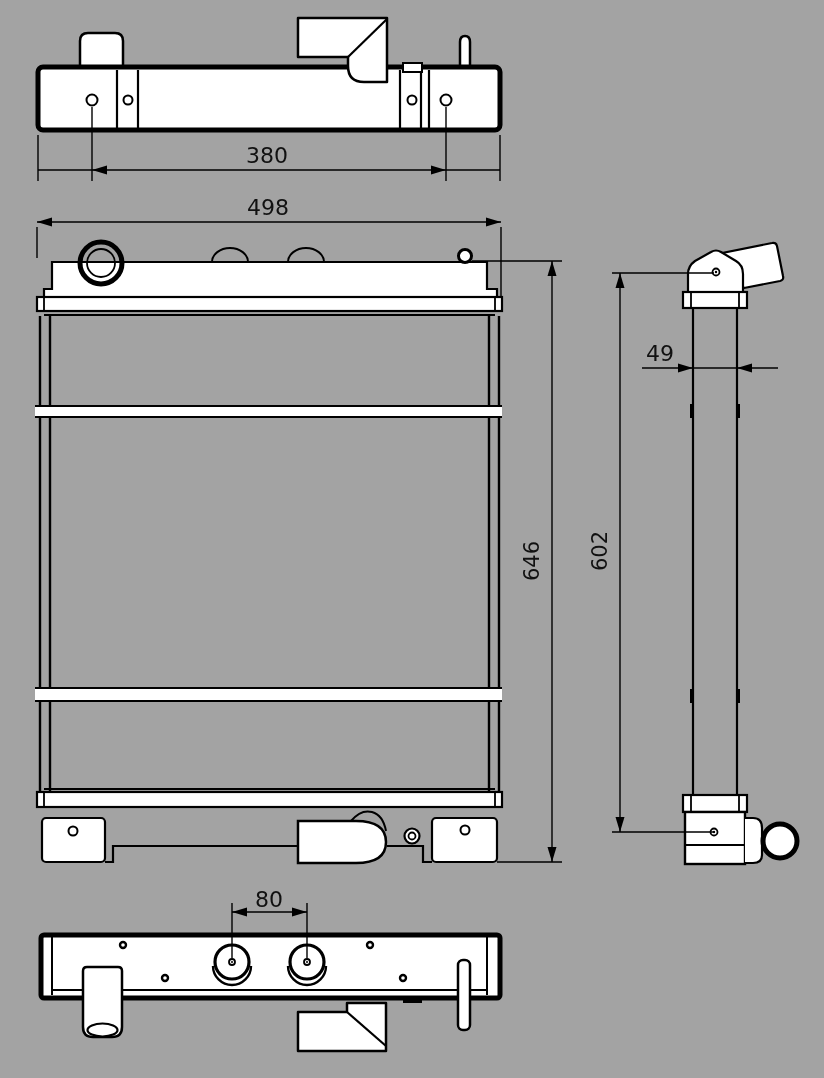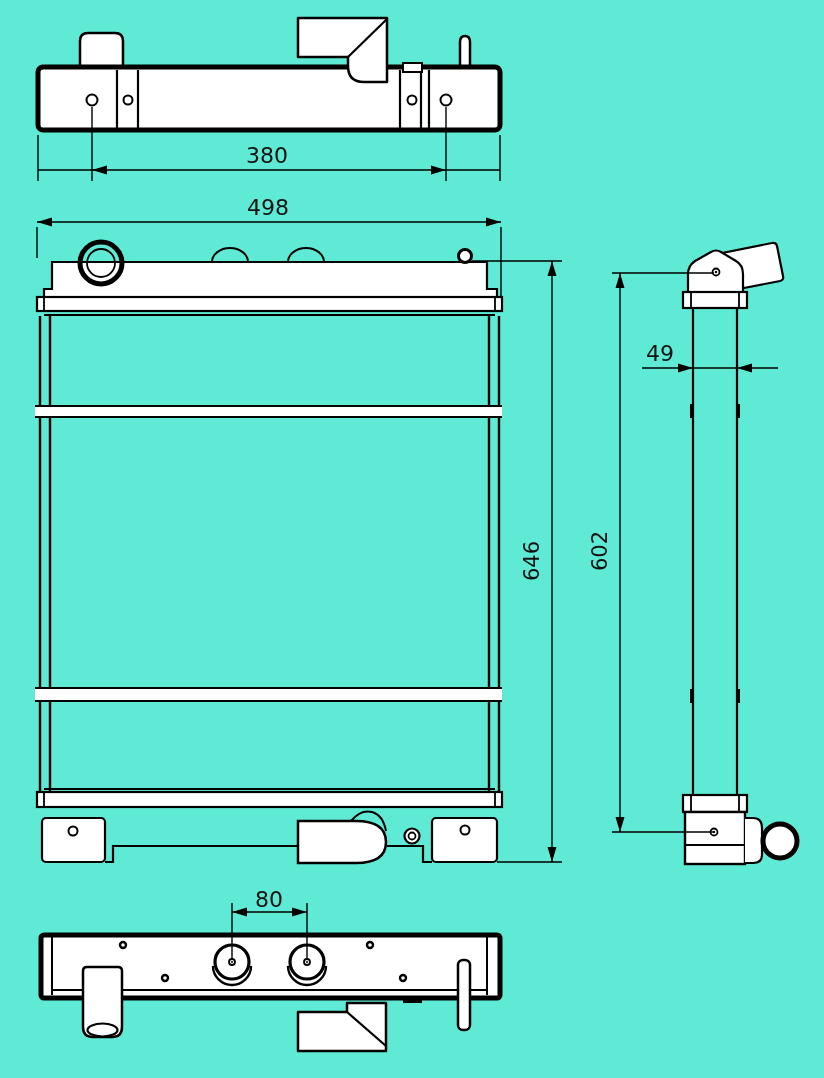--- a/index.html
+++ b/index.html
@@ -1,16 +1,16 @@
 <!DOCTYPE html>
 <html><head>
 <meta charset="utf-8">
 <style>
   html,body{margin:0;padding:0;background:#ffffff;}
-  .page{position:relative;width:824px;height:1078px;background:#5eead4;overflow:hidden;}
+  .page{position:relative;width:824px;height:1078px;background:#a3a3a3;overflow:hidden;}
   svg{display:block;}
   text{font-family:"DejaVu Sans", sans-serif;font-size:22px;fill:#111;}
   text.dim-v{font-size:21px;}
   .ln{stroke:#000;fill:none;}
   .fillw{fill:#fff;stroke:#000;}
   .dim{stroke:#000;stroke-width:1.4;fill:none;}
   .arrow{fill:#000;stroke:none;}
 </style>
 </head>
 <body>

